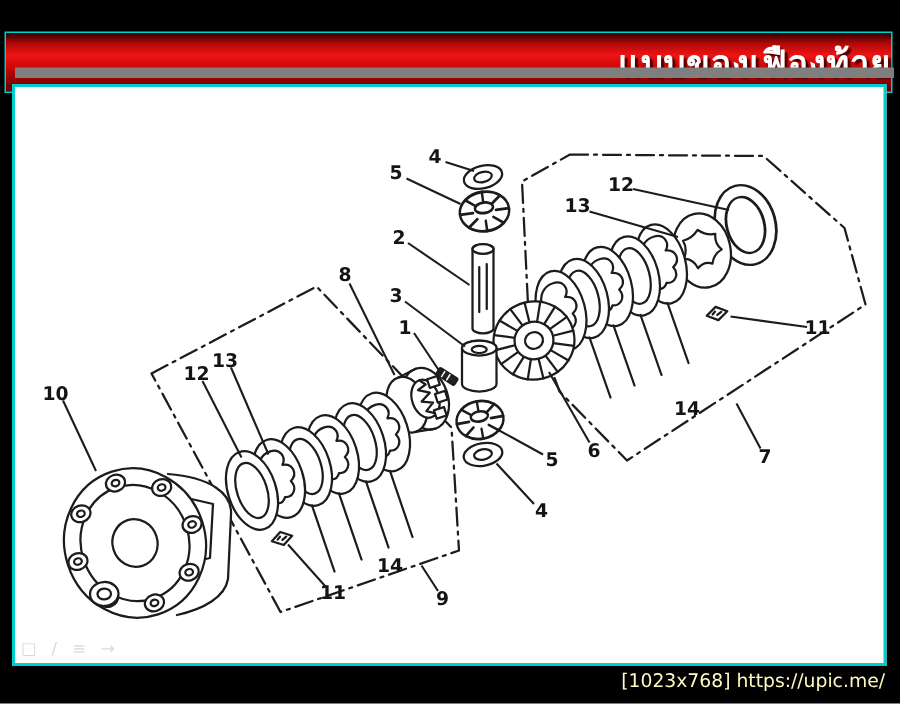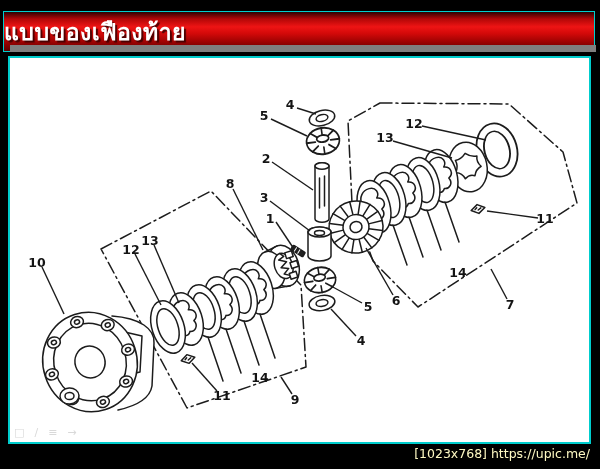--- a/index.html
+++ b/index.html
@@ -1,24 +1,24 @@
 <!DOCTYPE html>
 <html><head>
 <meta charset="utf-8">
 <style>
   html,body{margin:0;padding:0;}
   body{
     width:600px;height:469px;position:relative;background:#000;
     overflow:hidden;font-family:"DejaVu Sans",sans-serif;
   }
   .banner{
-    position:absolute;left:3px;top:11px;width:592px;height:41px;
+    position:absolute;left:3px;top:21px;width:592px;height:41px;
     border:1px solid #00cdcd;box-sizing:border-box;
     background:linear-gradient(180deg,#2e0000 0%,#b30707 18%,#ee1414 38%,#d30909 55%,#9a0202 78%,#5f0000 100%);
-    display:flex;align-items:center;justify-content:flex-start;
+    display:flex;align-items:center;justify-content:flex-end;
   }
   .banner-title{
     color:#fff;font-size:23px;font-weight:bold;letter-spacing:.5px;
     text-shadow:2px 2px 1px rgba(60,0,0,.9);
     font-family:"DejaVu Sans",sans-serif;
   }
   .banner-shadow{position:absolute;left:10px;top:45px;width:586px;height:7px;background:#7f7f7f;}
   .frame{
     position:absolute;left:8px;top:56px;width:583px;height:388px;
     background:#ffffff;border:2px solid #00cdcd;box-sizing:border-box;

